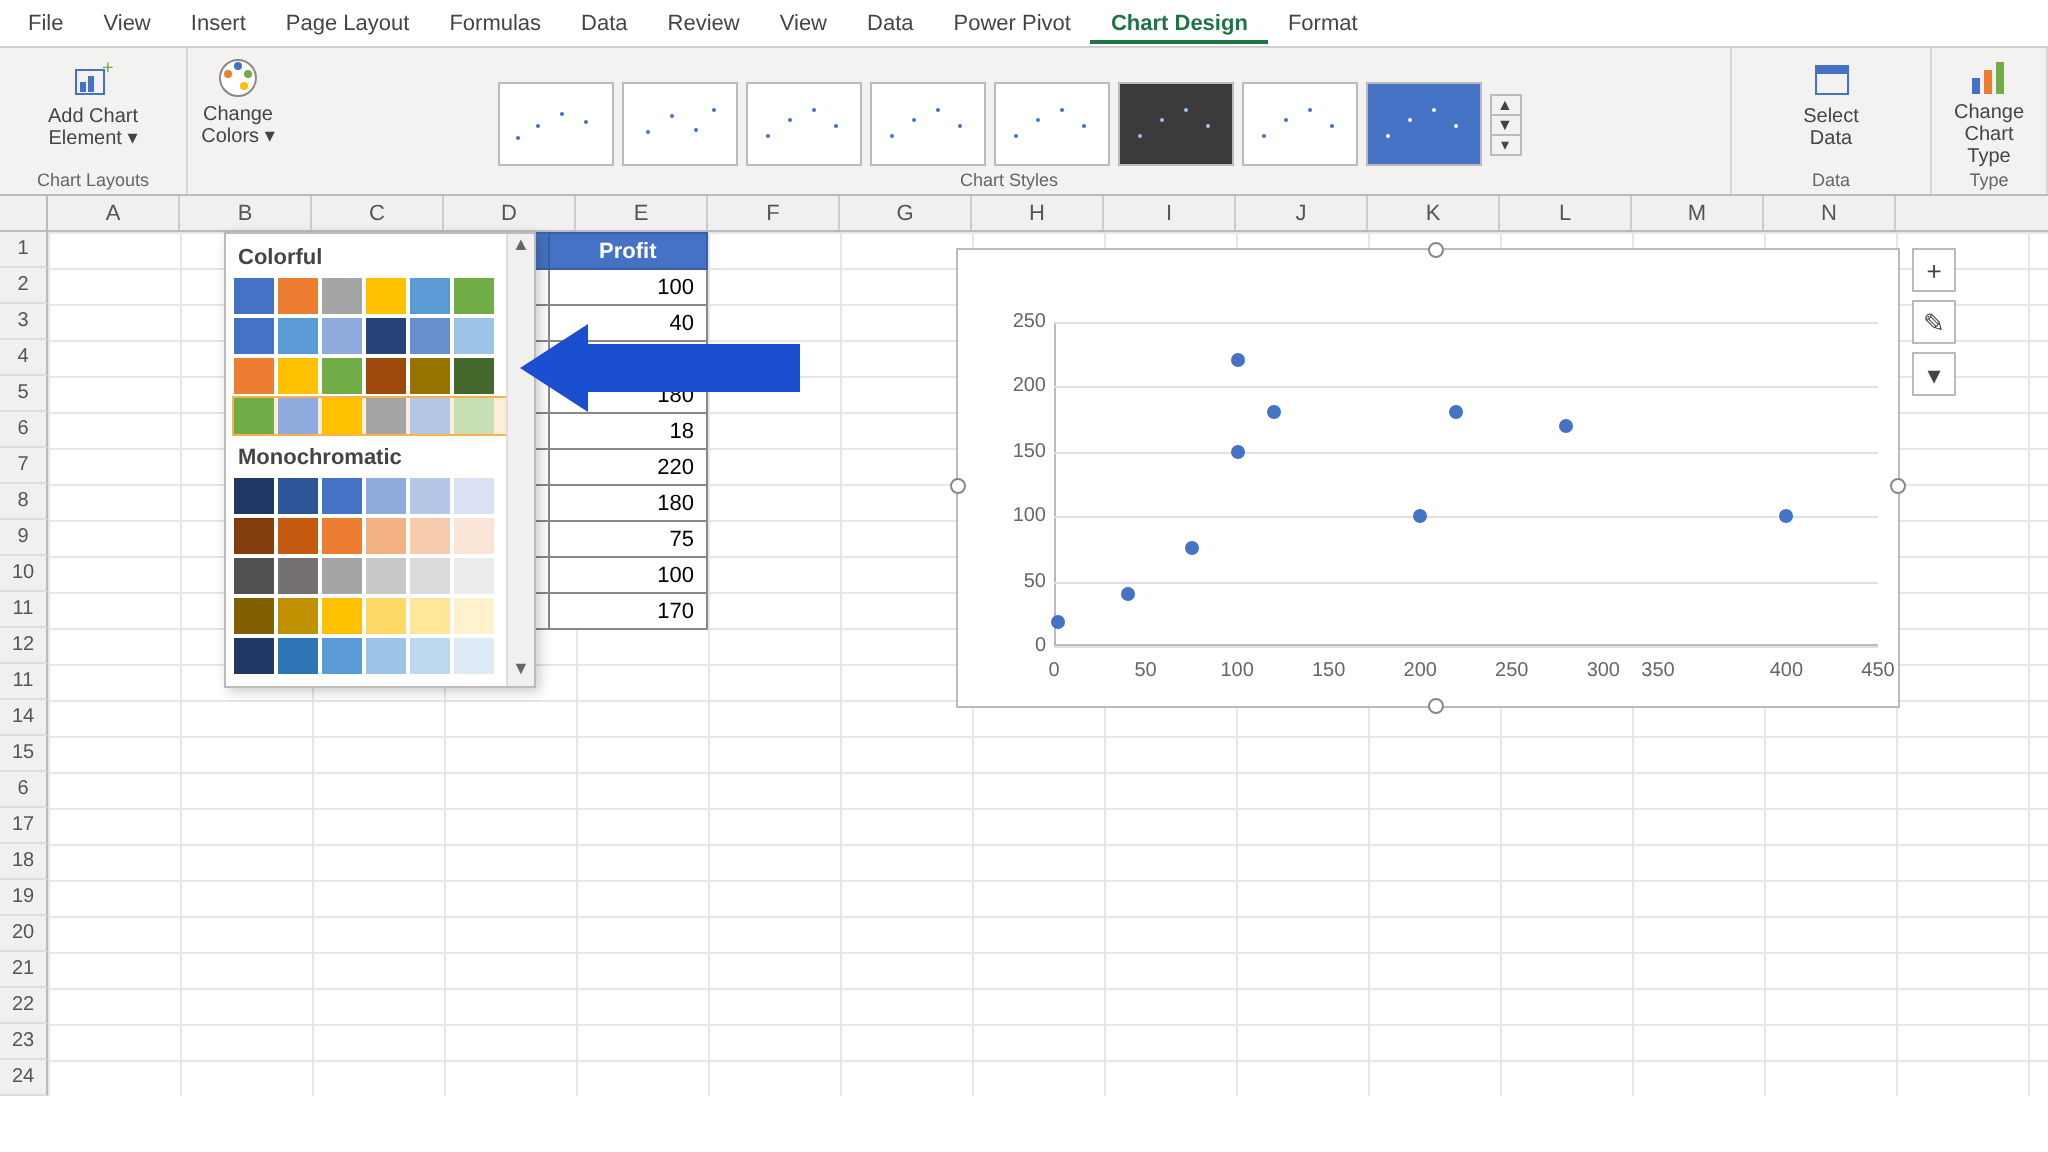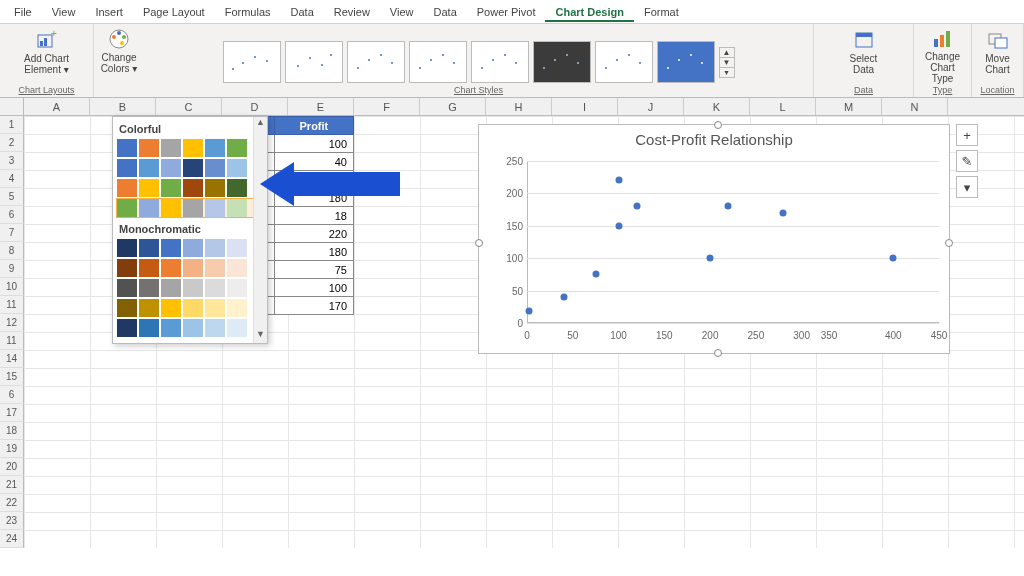--- a/index.html
+++ b/index.html
@@ -6,21 +6,21 @@
   html, body { width: 1024px; height: 576px; overflow: hidden; background: #fff; }
 
   
   .tabs { display: flex; align-items: center; height: 24px; padding: 0 4px; font-size: 11px; color: #444; border-bottom: 1px solid #d0d0d0; }
   .tab { padding: 4px 10px; cursor: pointer; }
   .tab.active { color: #217346; border-bottom: 2px solid #217346; padding-bottom: 2px; font-weight: 600; }
 
   
   .ribbon { display: flex; height: 74px; border-bottom: 1px solid #bbb; background: #f3f2f1; font-size: 10px; color: #444; }
   .group { display: flex; flex-direction: column; align-items: center; justify-content: flex-end; padding: 2px 6px 2px 6px; border-right: 1px solid #d7d7d7; }
-  .group-label { font-size: 9px; color: #666; margin-top: 2px; text-decoration: underline; }
+  .group-label { font-size: 9px; color: #666; margin-top: 2px; }
   .big-btn { display: flex; flex-direction: column; align-items: center; justify-content: flex-start; width: 46px; height: 56px; padding-top: 2px; cursor: pointer; }
   .big-btn .glyph { width: 22px; height: 22px; display:flex; align-items:center; justify-content:center; }
   .big-btn .lbl { font-size: 10px; text-align: center; line-height: 11px; margin-top: 2px; }
   .row { display: flex; gap: 2px; }
 
   .style-thumb { width: 58px; height: 42px; background:#fff; border:1px solid #bbb; position:relative; }
   .style-thumb.dark { background:#3b3b3b; }
   .style-thumb.blue { background:#4472c4; }
   .thumb-dots { position:absolute; inset:4px; }
   .thumb-dots span { position:absolute; width:2px; height:2px; background:#4472c4; border-radius:50%; }
@@ -230,33 +230,20 @@
             <rect x="8" y="6" width="4" height="12" fill="#ed7d31"></rect>
             <rect x="14" y="2" width="4" height="16" fill="#70ad47"></rect>
           </svg>
         </div>
       <div class="lbl" style="white-space:pre-line">Change
 Chart Type</div>
     </div>
     <div class="group-label">Type</div>
   </div>
 
-  <div class="group" style="width:52px;">
-    <div class="big-btn">
-      <div class="glyph">
-          <svg width="22" height="20">
-            <rect x="2" y="4" width="12" height="10" fill="none" stroke="#888"></rect>
-            <rect x="8" y="8" width="12" height="10" fill="#fff" stroke="#4472c4"></rect>
-          </svg>
-        </div>
-      <div class="lbl" style="white-space:pre-line">Move
-Chart</div>
-    </div>
-    <div class="group-label">Location</div>
-  </div>
 </div>
 
 <div class="sheet">
   <div class="col-headers">
     <div class="rowhead-spacer"></div>
     <div id="colheads" style="display:flex;">
         <div class="colhead">A</div>
         <div class="colhead">B</div>
         <div class="colhead">C</div>
         <div class="colhead">D</div>
@@ -447,21 +434,20 @@
               <div class="swatch" style="background: rgb(222, 235, 247);"></div>
             </div>
           </div>
       </div>
 
       <div class="chart-box">
         <div class="chart-handle" style="left:-4px;top:50%;"></div>
         <div class="chart-handle" style="right:-4px;top:50%;"></div>
         <div class="chart-handle" style="left:50%;top:-4px;"></div>
         <div class="chart-handle" style="left:50%;bottom:-4px;"></div>
-        <div class="chart-title">Cost-Profit Relationship</div>
         <div class="plot" id="plot">
           <div class="axis" style="left:0;bottom:0;right:0;height:1px;"></div>
           <div class="axis" style="left:0;bottom:0;top:0;width:1px;"></div>
         <div class="hgrid" style="top: 162px;"></div>
             <div class="y-tick" style="top: 162px;">0</div>
             <div class="hgrid" style="top: 129.6px;"></div>
             <div class="y-tick" style="top: 129.6px;">50</div>
             <div class="hgrid" style="top: 97.2px;"></div>
             <div class="y-tick" style="top: 97.2px;">100</div>
             <div class="hgrid" style="top: 64.8px;"></div>

